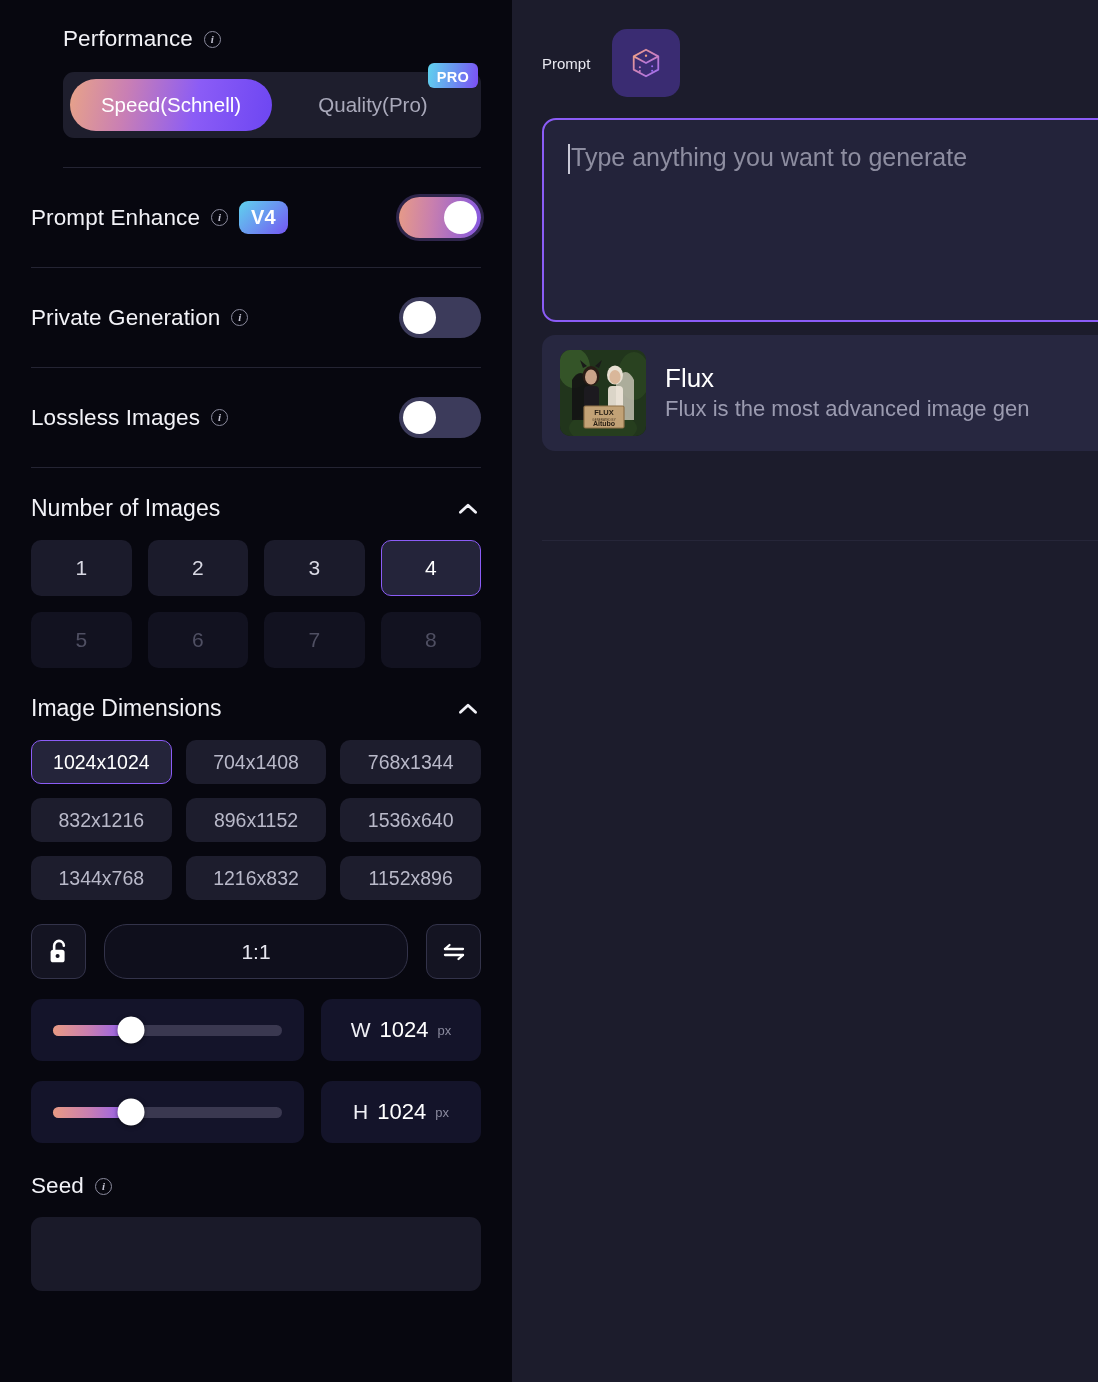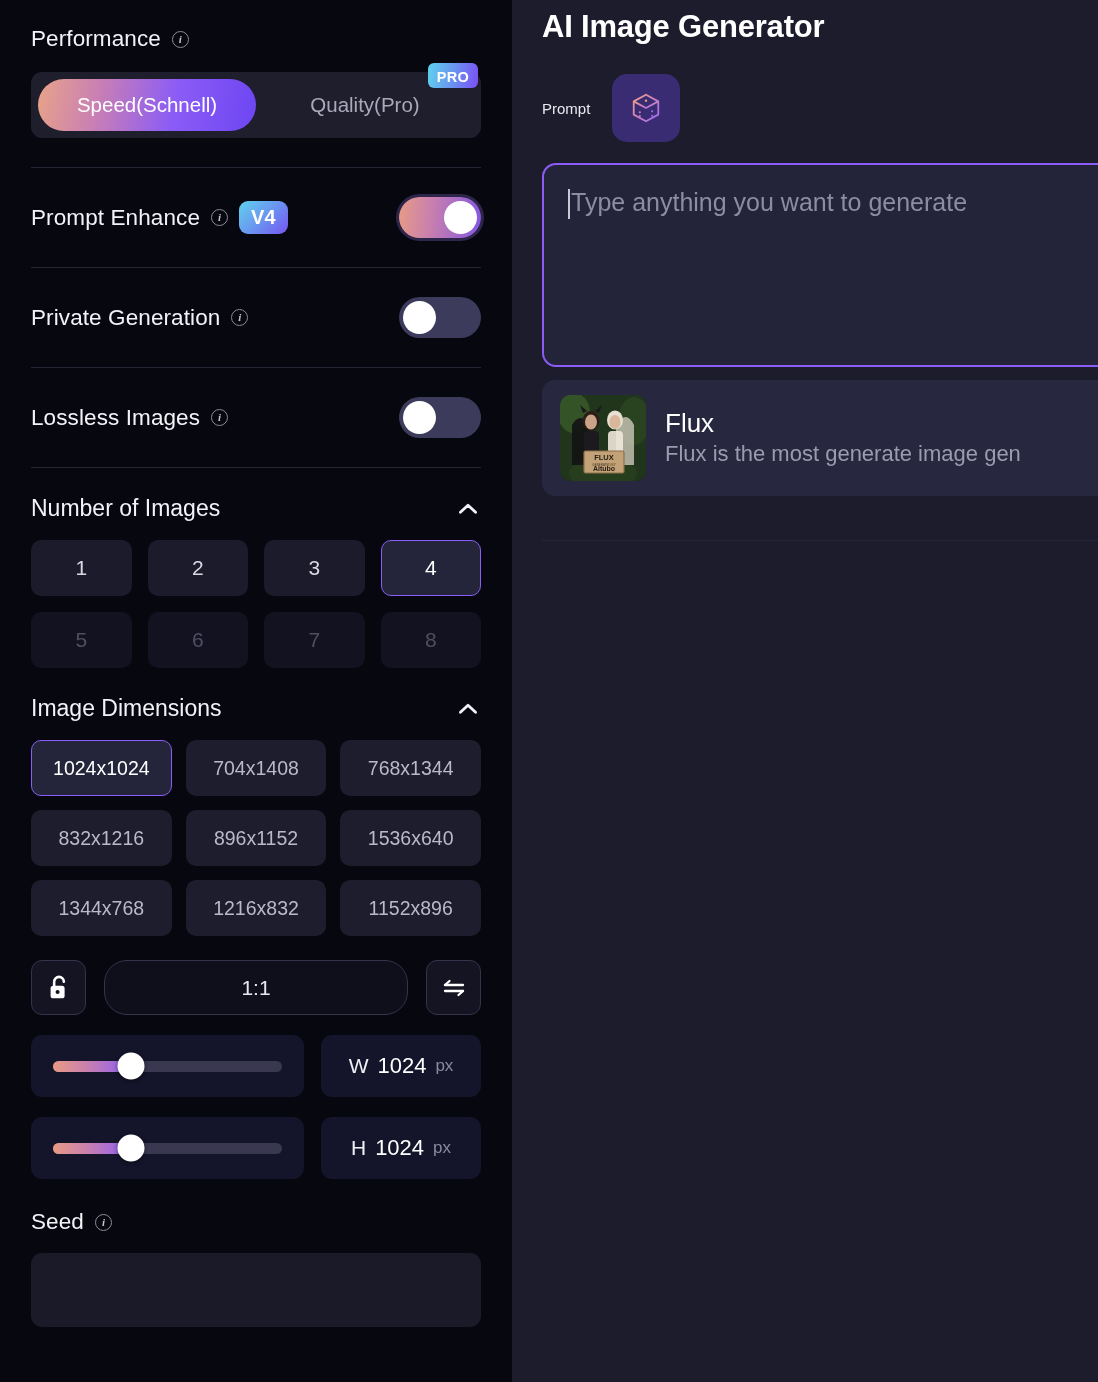--- a/index.html
+++ b/index.html
@@ -30,21 +30,21 @@
     border: 1.4px solid #8b8b9e;
     display: inline-flex; align-items: center; justify-content: center;
     color: #c3c3d2; font-size: 11px; line-height: 1;
     font-family: "Liberation Serif", serif; font-style: italic; font-weight: 700;
     flex: 0 0 auto;
   }
 
   .divider { height: 1px; background: #242433; margin: 0; }
 
   
-  .sec-performance { padding-top: 26px; }
+  .sec-performance { padding-top: 26px; margin-left: 32px; }
   .seg-wrap {
     margin-top: 20px;
     background: #1e1e2d; border-radius: 11px;
     display: flex; padding: 7px; position: relative;
   }
   .seg {
     flex: 1; height: 52px; border-radius: 9px;
     display: flex; align-items: center; justify-content: center;
     font-size: 20.5px; color: #a9a9ba; position: relative;
     cursor: pointer;
@@ -111,21 +111,21 @@
   }
   .num-btn.sel { border-color: #8b5cf6; background: #24243a; color:#fff; }
   .num-btn.dis { background: #121220; color: #4f4f62; cursor: default; }
 
   
   .dim-grid {
     display: grid; grid-template-columns: repeat(3,1fr);
     gap: 14px; margin-top: 18px;
   }
   .dim-btn {
-    height: 56px; border-radius: 10px; background: #1d1d2d;
+    height: 44px; border-radius: 10px; background: #1d1d2d;
     display: flex; align-items: center; justify-content: center;
     color: #b9b9c9; font-size: 19.5px; border: 1.6px solid transparent;
     cursor: pointer;
   }
   .dim-btn.sel { border-color: #8b5cf6; background: #24243a; color: #fff; }
 
   
   .ratio-row { display: flex; gap: 18px; margin-top: 24px; align-items: center; }
   .icon-box {
     width: 55px; height: 55px; border-radius: 11px;
@@ -161,21 +161,21 @@
     width: 27px; height: 27px; border-radius: 50%;
     background: #fff; box-shadow: 0 1px 4px rgba(0,0,0,.5);
   }
   .val-box {
     width: 160px; height: 62px; border-radius: 11px; background: #14142a;
     display: flex; align-items: center; justify-content: center; gap: 9px;
     cursor: text;
   }
   .val-axis { color: #f0f0f6; font-size: 21px; }
   .val-num  { color: #ffffff; font-size: 22px; }
-  .val-unit { color: #8a8a9e; font-size: 17px; }
+  .val-unit { color: #8a8a9e; font-size: 13px; }
 
   
   .seed-head { padding-top: 30px; }
   .seed-box {
     margin-top: 18px; height: 74px; border-radius: 11px; background: #1a1a29;
     cursor: text;
   }
 
   
   .main {
@@ -415,21 +415,20 @@
         <span class="info-icon">i</span>
       </div>
       <div class="seed-box">
         <span></span>
       </div>
     </div>
 
   </div>
 
   <div class="main">
-    <div class="main-title">AI Image Generator</div>
 
     <div class="prompt-row">
       <span class="prompt-label">Prompt</span>
       <div class="dice-btn">
         <svg width="34" height="34" viewBox="0 0 36 36" fill="none">
           <defs>
             <linearGradient id="dg" x1="0" y1="0" x2="1" y2="1">
               <stop offset="0%" stop-color="#f0a183"></stop>
               <stop offset="55%" stop-color="#c77ec4"></stop>
               <stop offset="100%" stop-color="#9b6cf5"></stop>
@@ -471,19 +470,19 @@
           <rect x="48" y="36" width="15" height="26" rx="4" fill="#efe7db" opacity=".9"></rect>
           <rect x="24" y="56" width="40" height="22" rx="1.5" fill="#c2a276"></rect>
           <rect x="24" y="56" width="40" height="22" rx="1.5" fill="none" stroke="#8d7048" stroke-width="1.2"></rect>
           <text x="44" y="65" font-family="Liberation Sans, sans-serif" font-size="7.5" font-weight="700" fill="#2a2115" text-anchor="middle">FLUX</text>
           <text x="44" y="70.5" font-family="Liberation Sans, sans-serif" font-size="3" fill="#463722" text-anchor="middle">GENERATED BY</text>
           <text x="44" y="76" font-family="Liberation Sans, sans-serif" font-size="7" font-weight="700" fill="#2a2115" text-anchor="middle">Aitubo</text>
         </svg>
       </div>
       <div>
         <div class="model-name">Flux</div>
-        <div class="model-desc">Flux is the most generate image gen</div>
+        <div class="model-desc">Flux is the most advanced image gen</div>
       </div>
     </div>
 
     <div class="main-divider"></div>
   </div>
 </div>
 
 </body></html>

